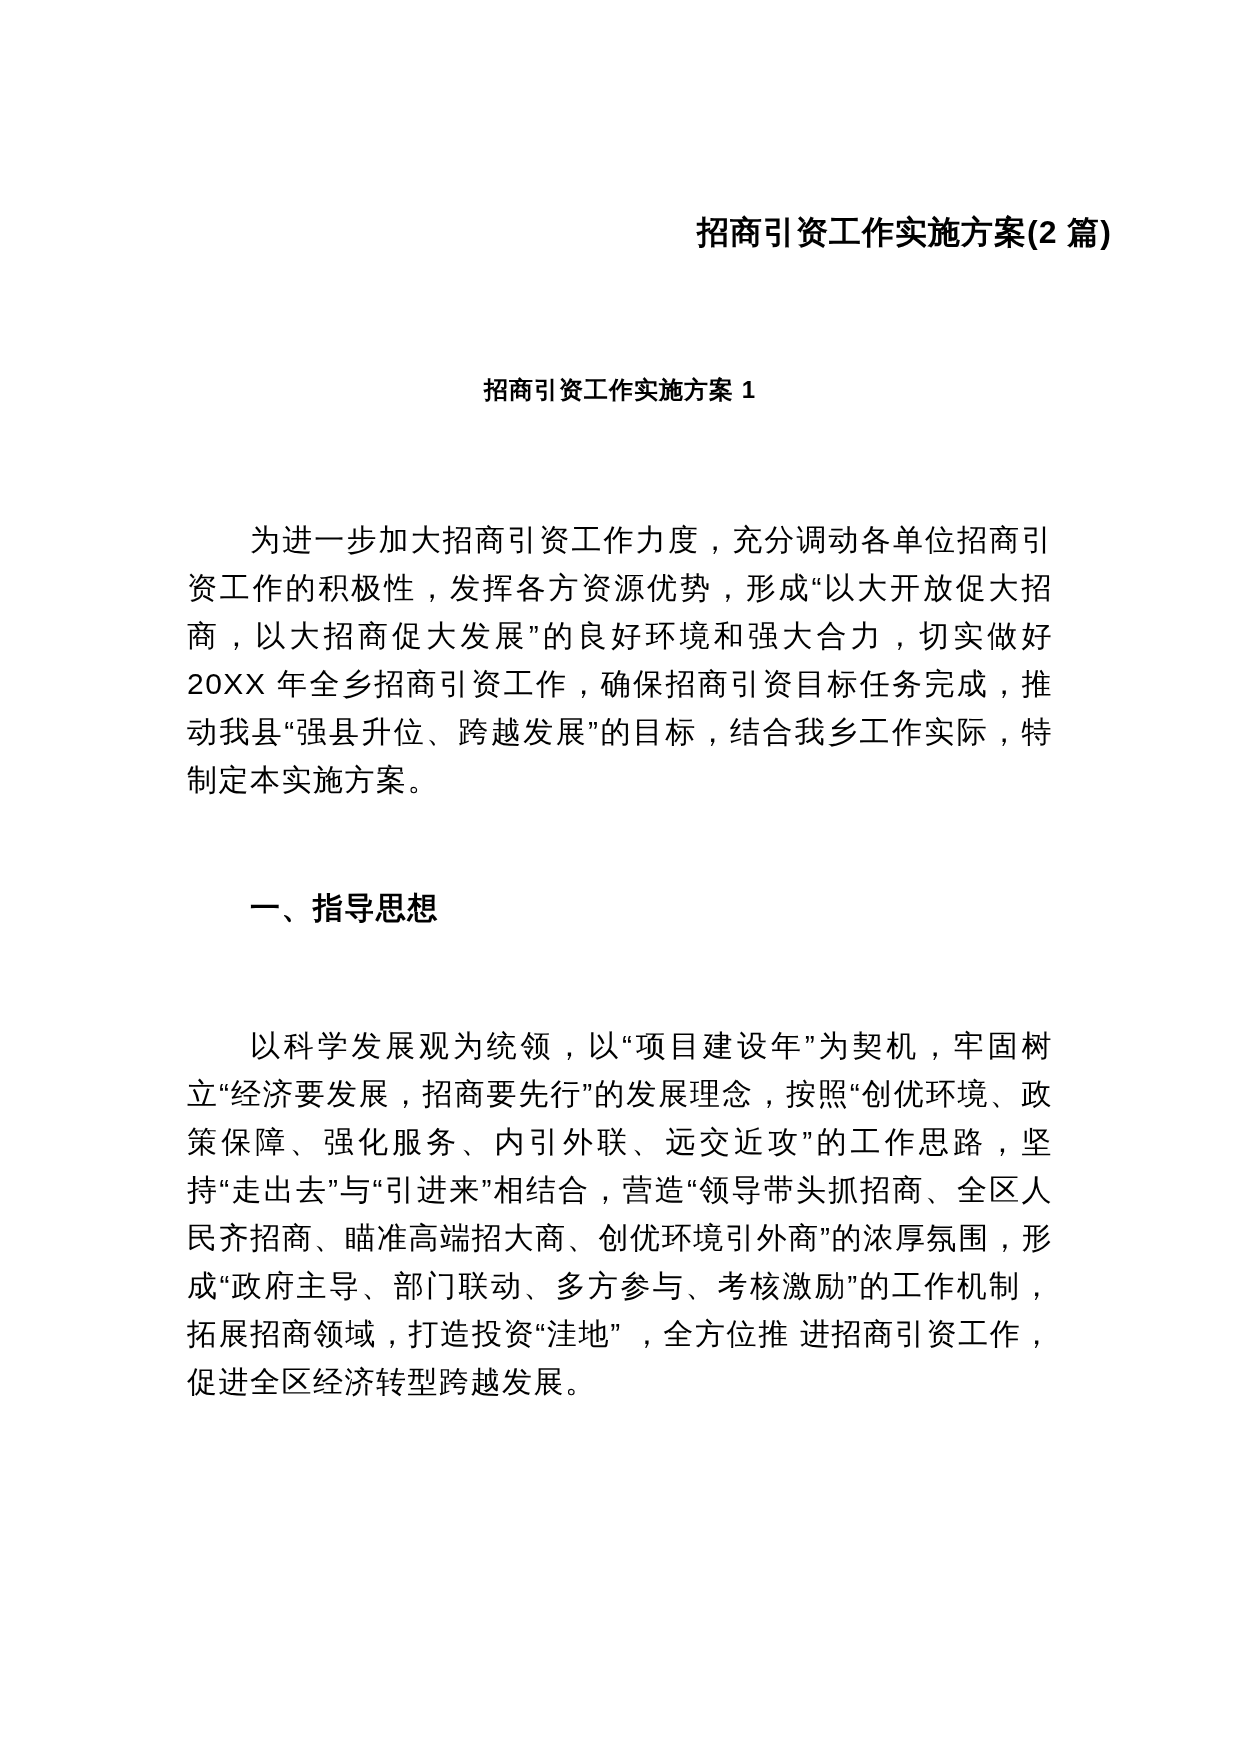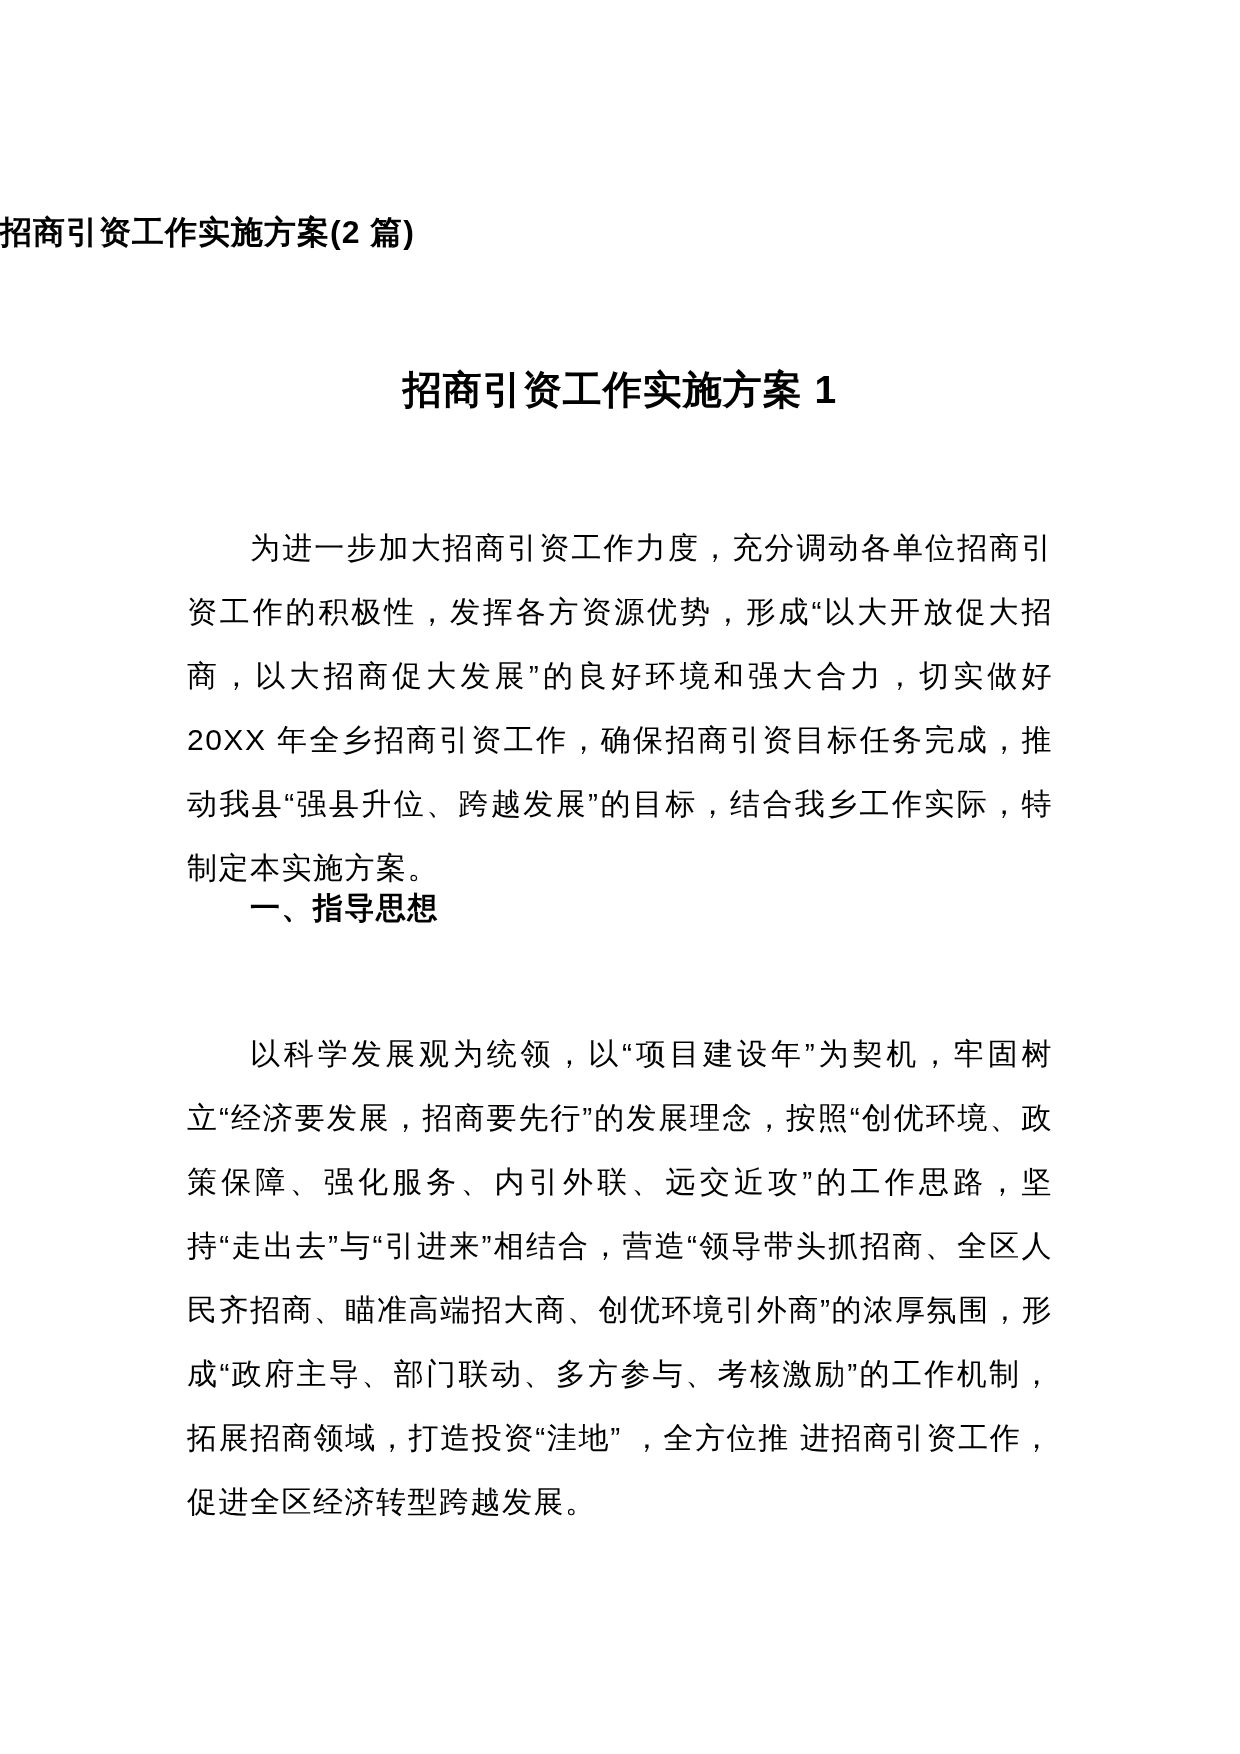--- a/index.html
+++ b/index.html
@@ -15,46 +15,46 @@
     color: #000000;
     font-family: "Liberation Sans", "DejaVu Sans", sans-serif;
     overflow: hidden;
   }
   .doc-title {
     position: absolute;
     top: 210px;
     left: 0;
     width: 1112px;
     margin: 0;
-    text-align: left;
+    text-align: right;
     font-size: 32px;
     font-weight: bold;
     line-height: 44px;
     letter-spacing: 1px;
   }
   .doc-subtitle {
     position: absolute;
     top: 368px;
     left: 0;
     width: 1240px;
     margin: 0;
     text-align: center;
-    font-size: 39px;
+    font-size: 24px;
     font-weight: bold;
     line-height: 44px;
     letter-spacing: 1px;
   }
   .body-para {
     position: absolute;
     left: 187px;
     width: 866px;
     margin: 0;
     font-size: 30px;
     font-weight: normal;
-    line-height: 64px;
+    line-height: 48px;
     letter-spacing: 1.5px;
     text-align: justify;
     text-justify: inter-character;
     text-indent: 63px;
   }
   .para-intro { top: 516px; }
   .para-guiding { top: 1022px; }
   .heading {
     position: absolute;
     left: 187px;

